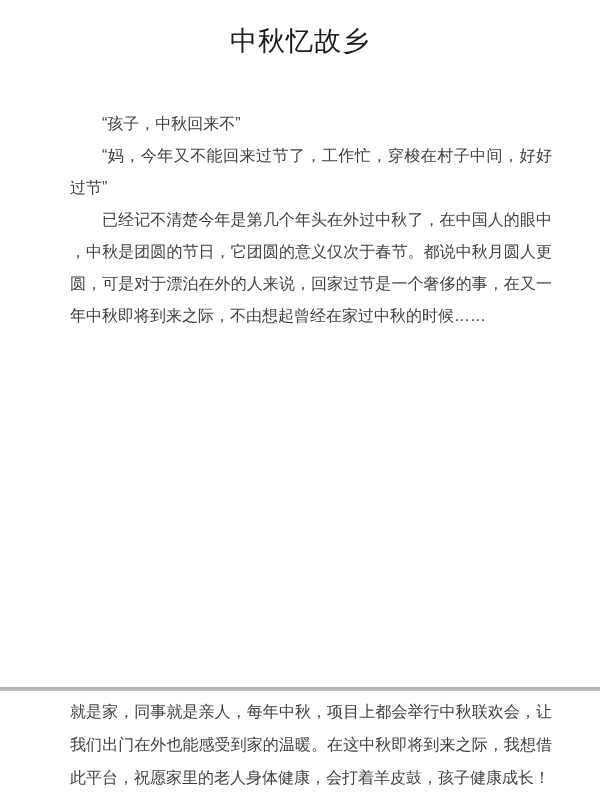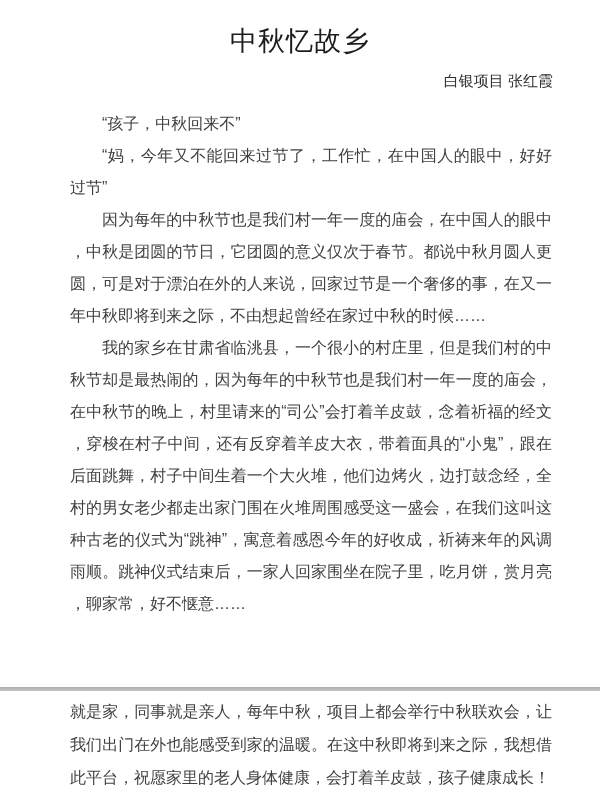--- a/index.html
+++ b/index.html
@@ -50,27 +50,25 @@
   }
 </style>
 </head>
 <body>
 
 <div class="screen">
 
   <div class="page page1">
     <h1 class="title">中秋忆故乡</h1>
 
-    <div class="byline">白银项目 张红霞</div>
 
     <div class="body-text">
       <p class="para indent">“孩子，中秋回来不”</p>
-      <p class="para indent">“妈，今年又不能回来过节了，工作忙，在中国人的眼中，好好过节”</p>
-      <p class="para indent">因为每年的中秋节也是我们村一年一度的庙会，在中国人的眼中，中秋是团圆的节日，它团圆的意义仅次于春节。都说中秋月圆人更圆，可是对于漂泊在外的人来说，回家过节是一个奢侈的事，在又一年中秋即将到来之际，不由想起曾经在家过中秋的时候……</p>
-      <p class="para indent">我的家乡在甘肃省临洮县，一个很小的村庄里，但是我们村的中秋节却是最热闹的，因为每年的中秋节也是我们村一年一度的庙会，在中秋节的晚上，村里请来的“司公”会打着羊皮鼓，念着祈福的经文，穿梭在村子中间，还有反穿着羊皮大衣，带着面具的“小鬼”，跟在后面跳舞，村子中间生着一个大火堆，他们边烤火，边打鼓念经，全村的男女老少都走出家门围在火堆周围感受这一盛会，在我们这叫这种古老的仪式为“跳神”，寓意着感恩今年的好收成，祈祷来年的风调雨顺。跳神仪式结束后，一家人回家围坐在院子里，吃月饼，赏月亮，聊家常，好不惬意……</p>
+      <p class="para indent">“妈，今年又不能回来过节了，工作忙，穿梭在村子中间，好好过节”</p>
+      <p class="para indent">已经记不清楚今年是第几个年头在外过中秋了，在中国人的眼中，中秋是团圆的节日，它团圆的意义仅次于春节。都说中秋月圆人更圆，可是对于漂泊在外的人来说，回家过节是一个奢侈的事，在又一年中秋即将到来之际，不由想起曾经在家过中秋的时候……</p>
     </div>
   </div>
 
   <div class="page-break"></div>
 
   <div class="page page2">
     
     
   </div>
 

